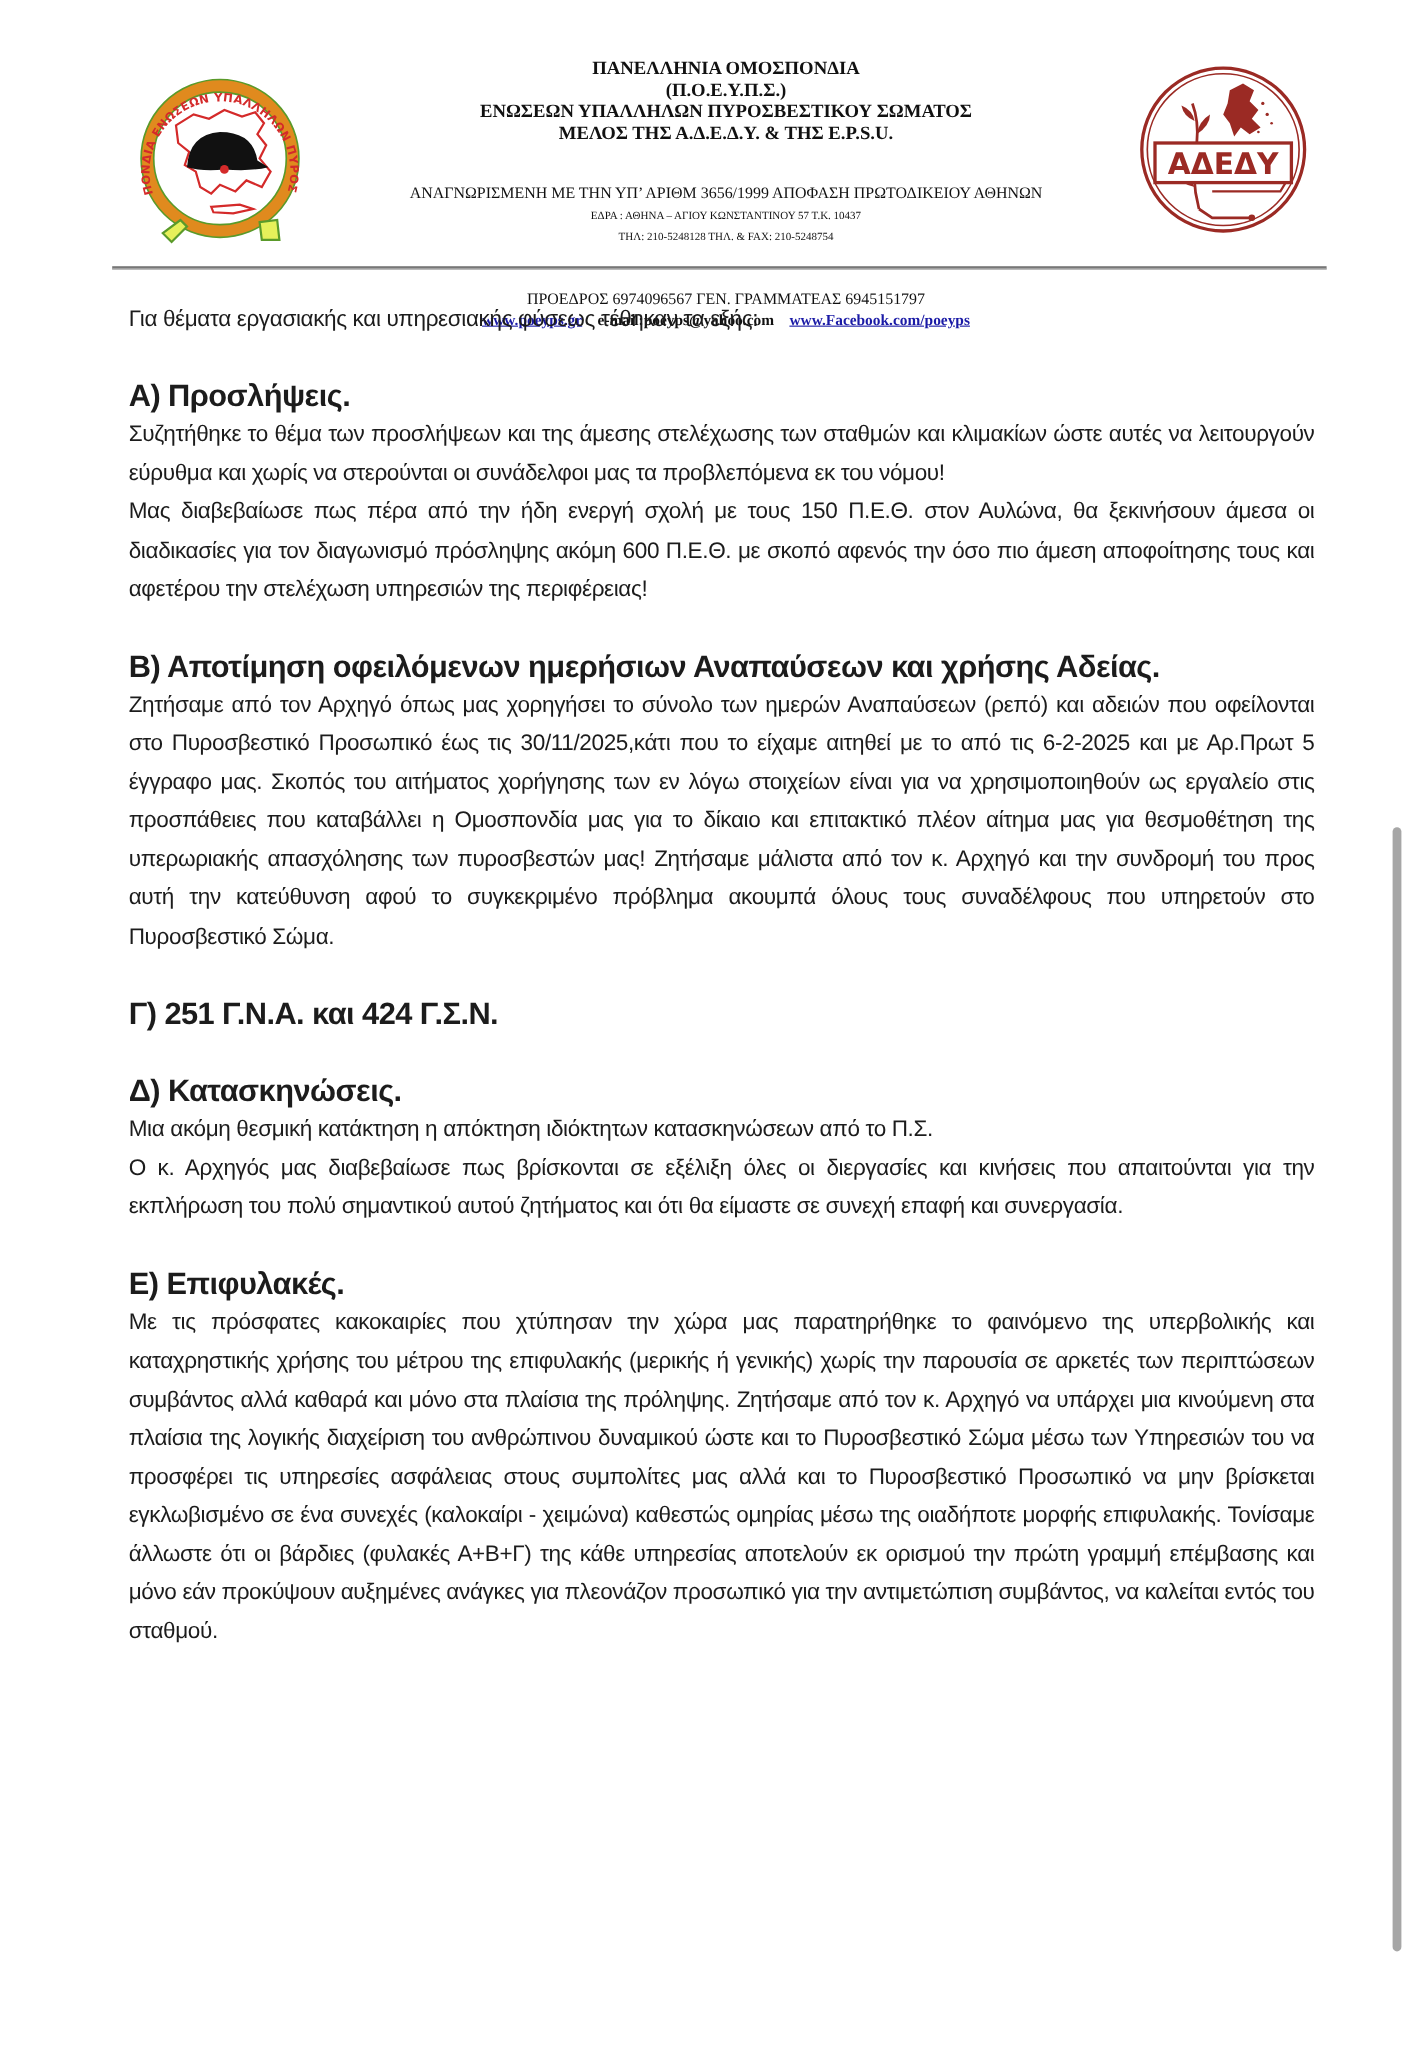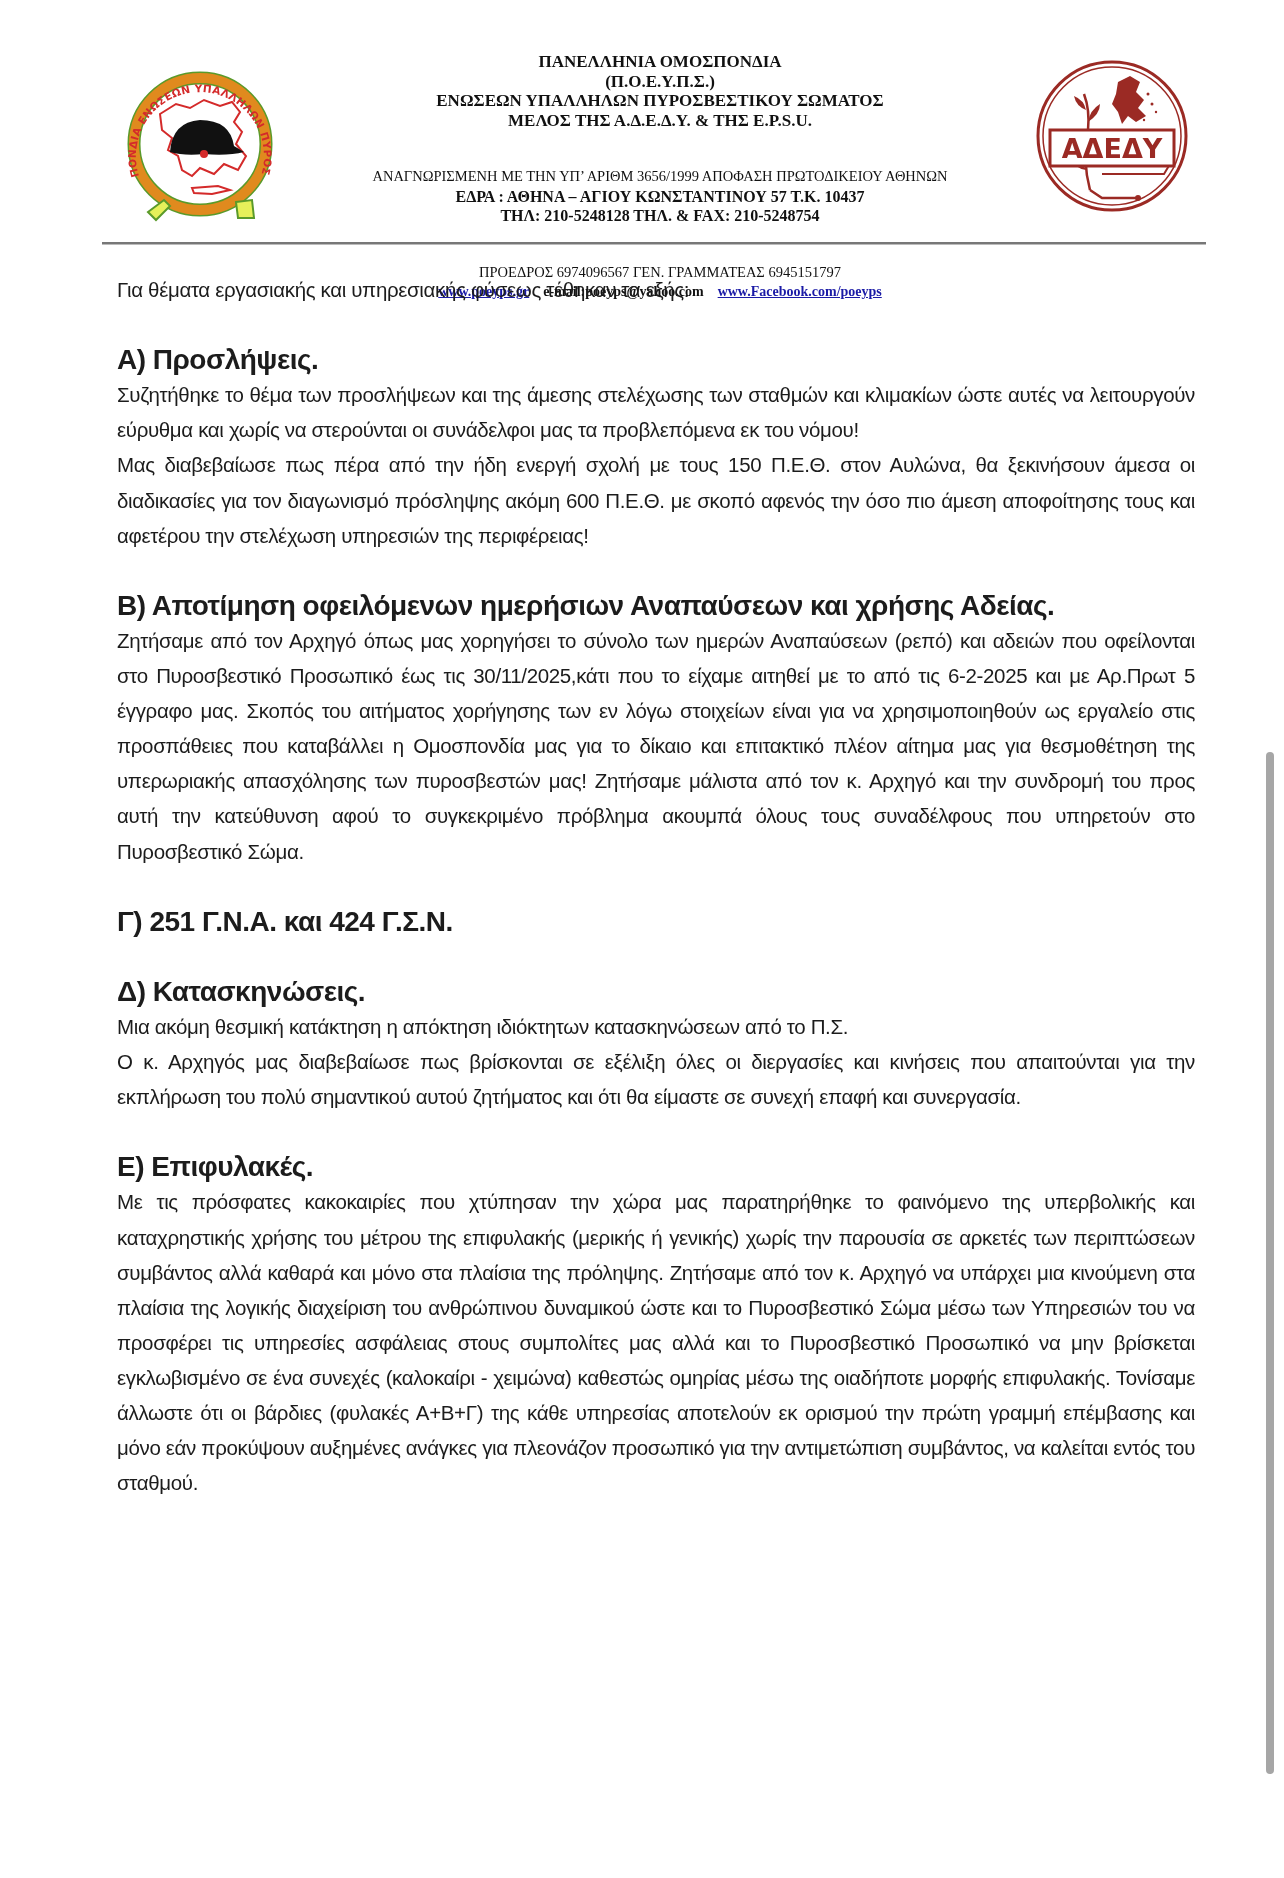--- a/index.html
+++ b/index.html
@@ -12,21 +12,21 @@
     
     .logo-left { position: absolute; left: 108px; top: 52px; width: 184px; height: 184px; }
     .logo-right { position: absolute; left: 1032px; top: 50px; width: 160px; height: 175px; }
     .letterhead {
       position: absolute; left: 300px; top: 52px; width: 720px; text-align: center;
       font-family: "Liberation Serif", "DejaVu Serif", serif; color: #111;
     }
     .lh-line { display: block; white-space: nowrap; line-height: 19.5px; }
     .lh-b { font-weight: bold; font-size: 17px; }
     .lh-bs { font-weight: normal; font-size: 14.5px; margin-top: 37px; }
-    .lh-n { font-weight: bold; font-size: 16px; }
+    .lh-n { font-weight: normal; font-size: 10px; }
     .lh-links { font-weight: bold; font-size: 14px; }
     .lh-links a { color: #1a1aa6; text-decoration: underline; }
     .lh-links .sep { display: inline-block; width: 14px; }
     .divider {
       position: absolute; left: 102px; top: 242px; width: 1104px; height: 2px;
       background: #777; border-bottom: 1px solid #bbb;
     }
 
     
     .content {

